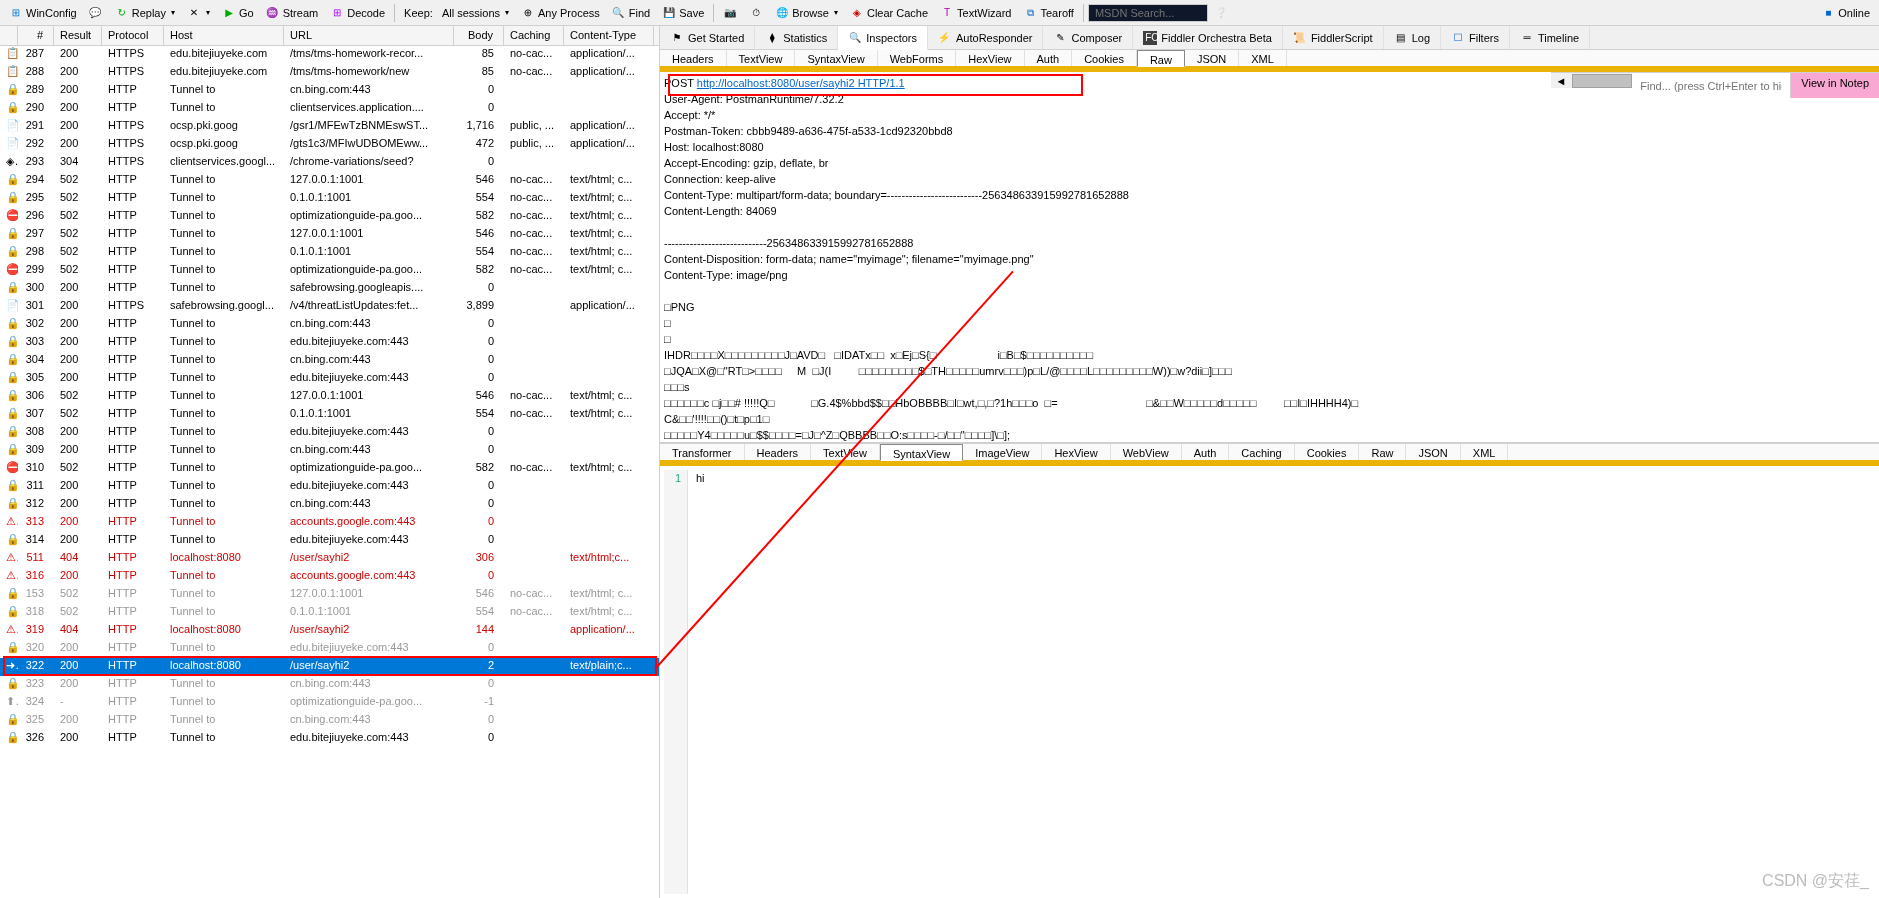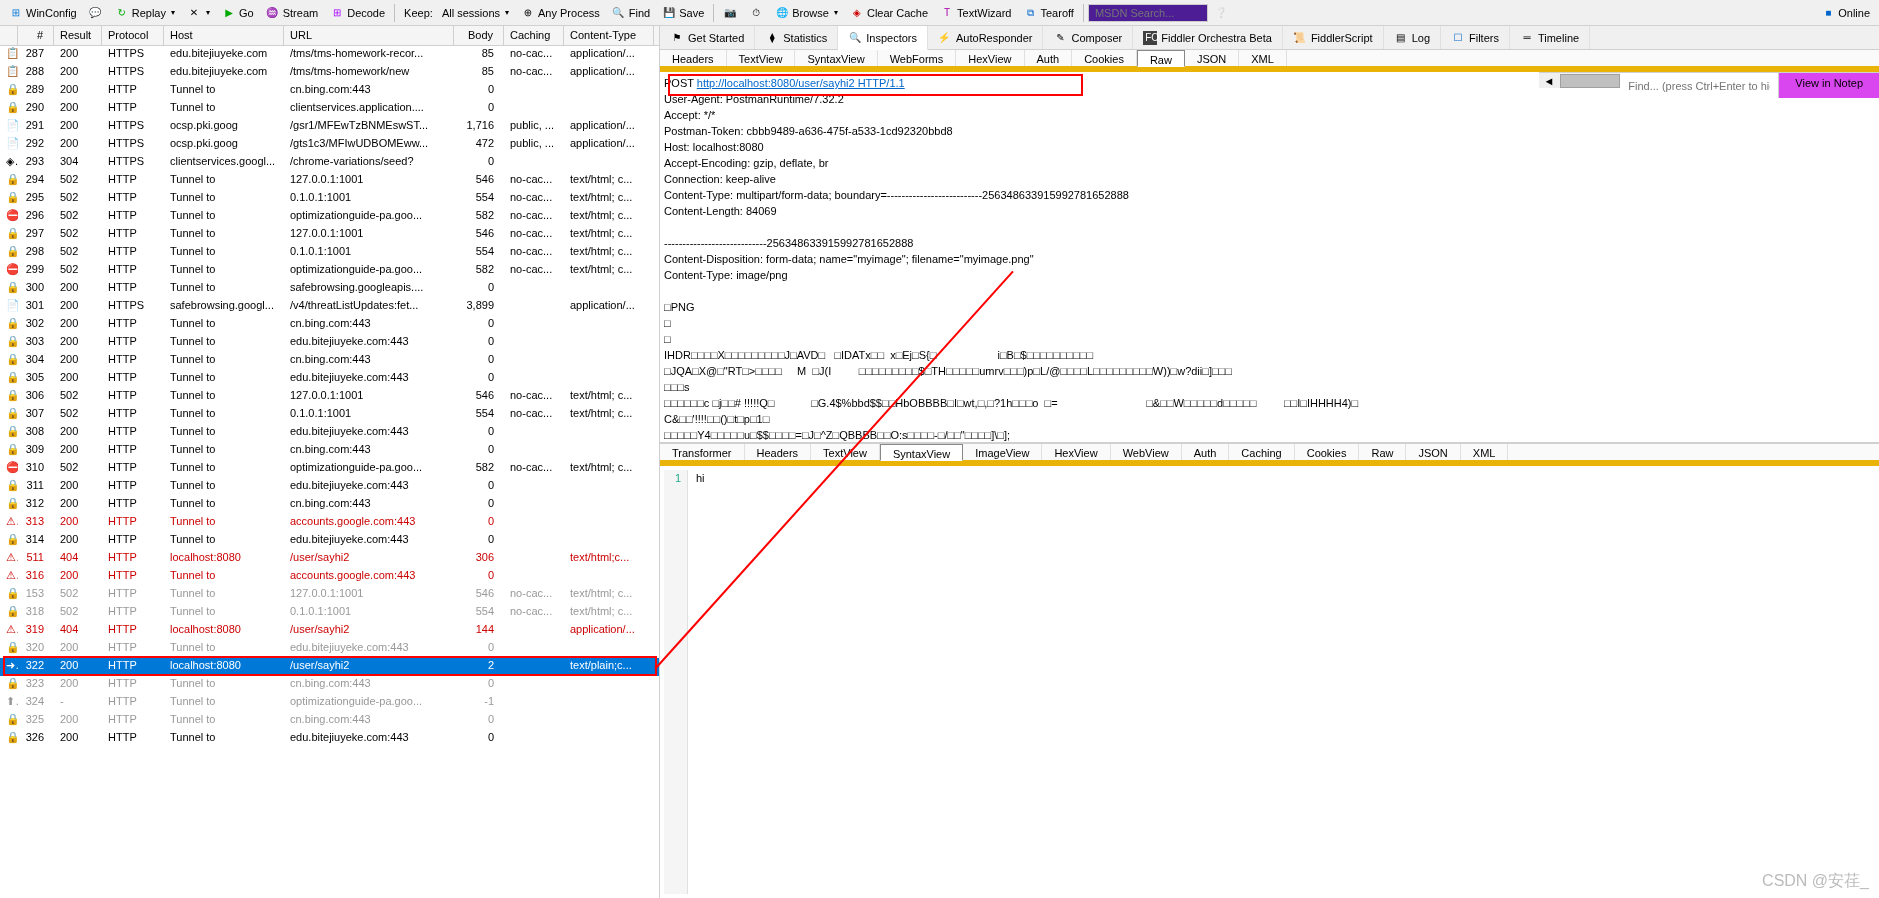--- a/index.html
+++ b/index.html
@@ -31,29 +31,29 @@
 .tabs{display:flex;background:#f0f0f0;border-bottom:1px solid #d0d0d0;height:24px}
 .tab{padding:4px 10px;cursor:pointer;display:flex;align-items:center;gap:4px;border-right:1px solid #e0e0e0}
 .tab.active{background:#fff;border-bottom:1px solid #fff;margin-bottom:-1px}
 .subtabs{display:flex;background:#fafafa;border-bottom:6px solid #eab308;height:22px}
 .subtab{padding:3px 12px;cursor:pointer;border-right:1px solid #e0e0e0}
 .subtab.active{background:#fff;border:1px solid #888;border-bottom:1px solid #fff;margin-bottom:-1px}
 .raw-view{flex:1;overflow:auto;padding:4px;font-family:'Consolas','Courier New',monospace;font-size:12px;line-height:15px;color:#000;white-space:pre;position:relative}
 .raw-link{color:#0066cc;text-decoration:underline}
 .find-bar{display:flex;border-top:1px solid #d0d0d0;height:26px}
 .find-input{flex:1;border:none;padding:4px 8px;color:#888}
-.view-btn{padding:4px 16px;border-left:1px solid #d0d0d0;background:#d946ef;cursor:pointer}
+.view-btn{padding:4px 10px;border-left:1px solid #d0d0d0;background:#f9a8d4;cursor:pointer}
 .resp-area{flex:1;display:flex;flex-direction:column;border-top:2px solid #d0d0d0}
 .resp-body{flex:1;padding:4px;font-family:'Consolas',monospace;font-size:12px;display:flex}
 .gutter{width:24px;background:#f5f5f5;color:#2a8;text-align:right;padding:2px 6px 0 0;border-right:1px solid #e0e0e0}
 .resp-text{padding:2px 8px}
 .ico{display:inline-block;width:14px;height:14px;text-align:center;font-size:10px;line-height:14px}
 .red-box{position:absolute;border:2px solid red;pointer-events:none;z-index:10}
 .red-line{position:absolute;background:red;height:2px;transform-origin:left center;pointer-events:none;z-index:10}
-.msdn-search{border:1px solid #ccc;padding:2px 6px;width:120px;color:#888;background:#4c1d95}
+.msdn-search{border:1px solid #ccc;padding:2px 6px;width:120px;color:#888;background:#0f172a}
 .watermark{position:absolute;bottom:6px;right:10px;color:#bbb;font-size:16px}
 .hscroll{height:16px;background:#f0f0f0;border-top:1px solid #d0d0d0;display:flex;align-items:center}
 .hscroll-thumb{height:14px;background:#c0c0c0;margin-left:2px;width:60px;border:1px solid #a0a0a0}
 </style>
 </head>
 <body>
 
 <div class="toolbar">
   <span class="tb-item">
       <span class="ico" style="color:#0078d7">⊞</span>

